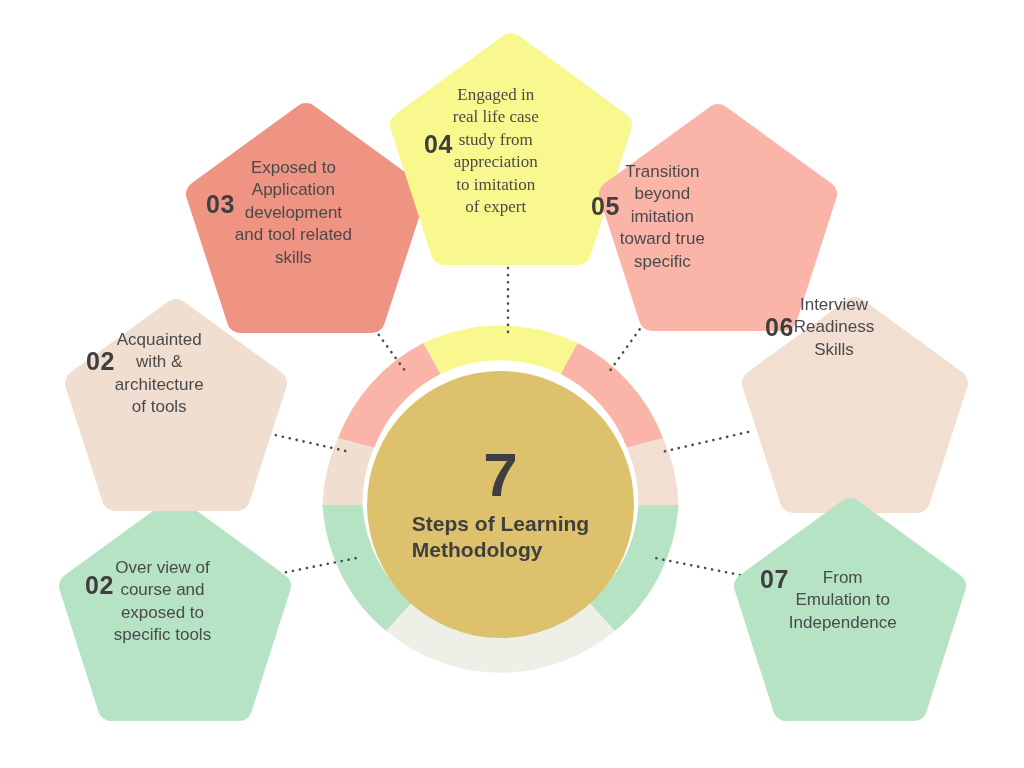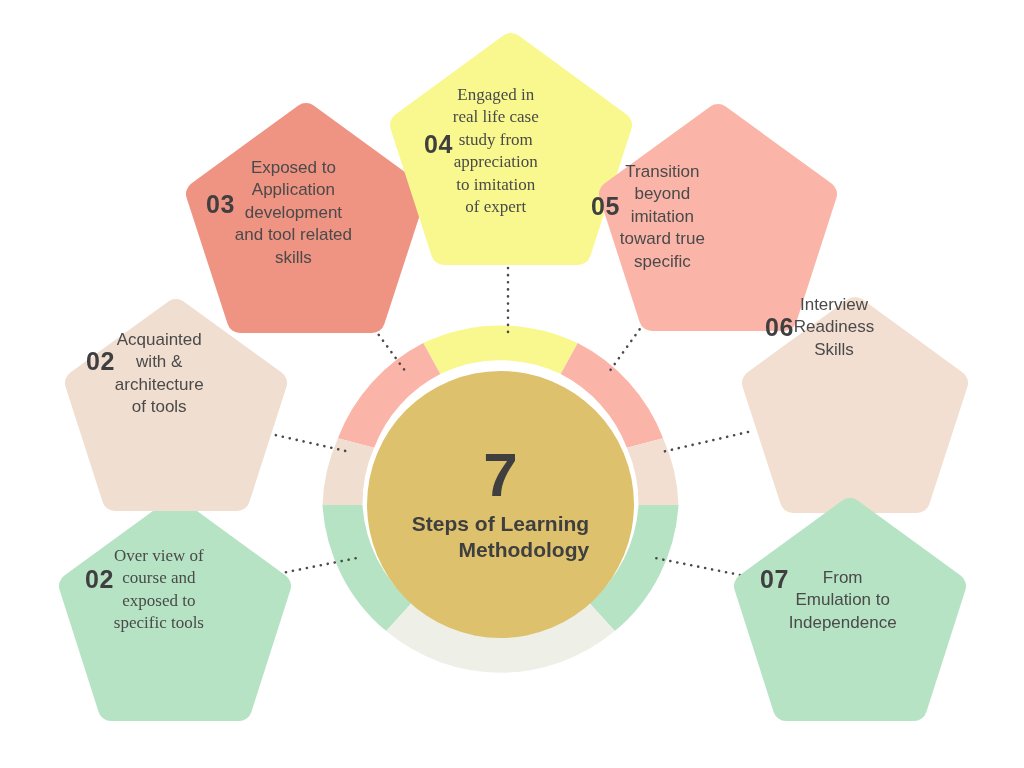--- a/index.html
+++ b/index.html
@@ -69,21 +69,21 @@
     font-size: 62px;
     font-weight: 700;
     line-height: 0.95;
     margin-bottom: 6px;
     color: #3f3f3f;
   }
   .hub-title {
     font-size: 21px;
     font-weight: 700;
     line-height: 1.25;
-    text-align: right;
+    text-align: left;
     color: #3f3f3f;
   }
 </style>
 </head>
 <body>
 
 <div id="stage" style="background: rgb(255, 255, 255);">
 
   <svg id="svg-layer" viewBox="0 0 1024 768">
     <defs>
@@ -140,21 +140,21 @@
   <div class="hub" style="background: rgb(221, 193, 109);">
     <div class="hub-number">7</div>
     <div class="hub-title">
       <div>Steps of Learning</div>
       <div>Methodology</div>
     </div>
   </div>
 
   <div class="node" style="left:85px; top:525px; width:180px;">
     <div class="node-num">02</div>
-    <div class="node-text" style="margin-top:20px;font-family:Liberation Serif, serif;">
+    <div class="node-text" style="margin-top:32px;">
       <div>Over view of</div>
       <div>course and</div>
       <div>exposed to</div>
       <div>specific tools</div>
     </div>
   </div>
 
   <div class="node" style="left:86px; top:305px; width:180px;">
     <div class="node-num">02</div>
     <div class="node-text" style="margin-top:24px;">

